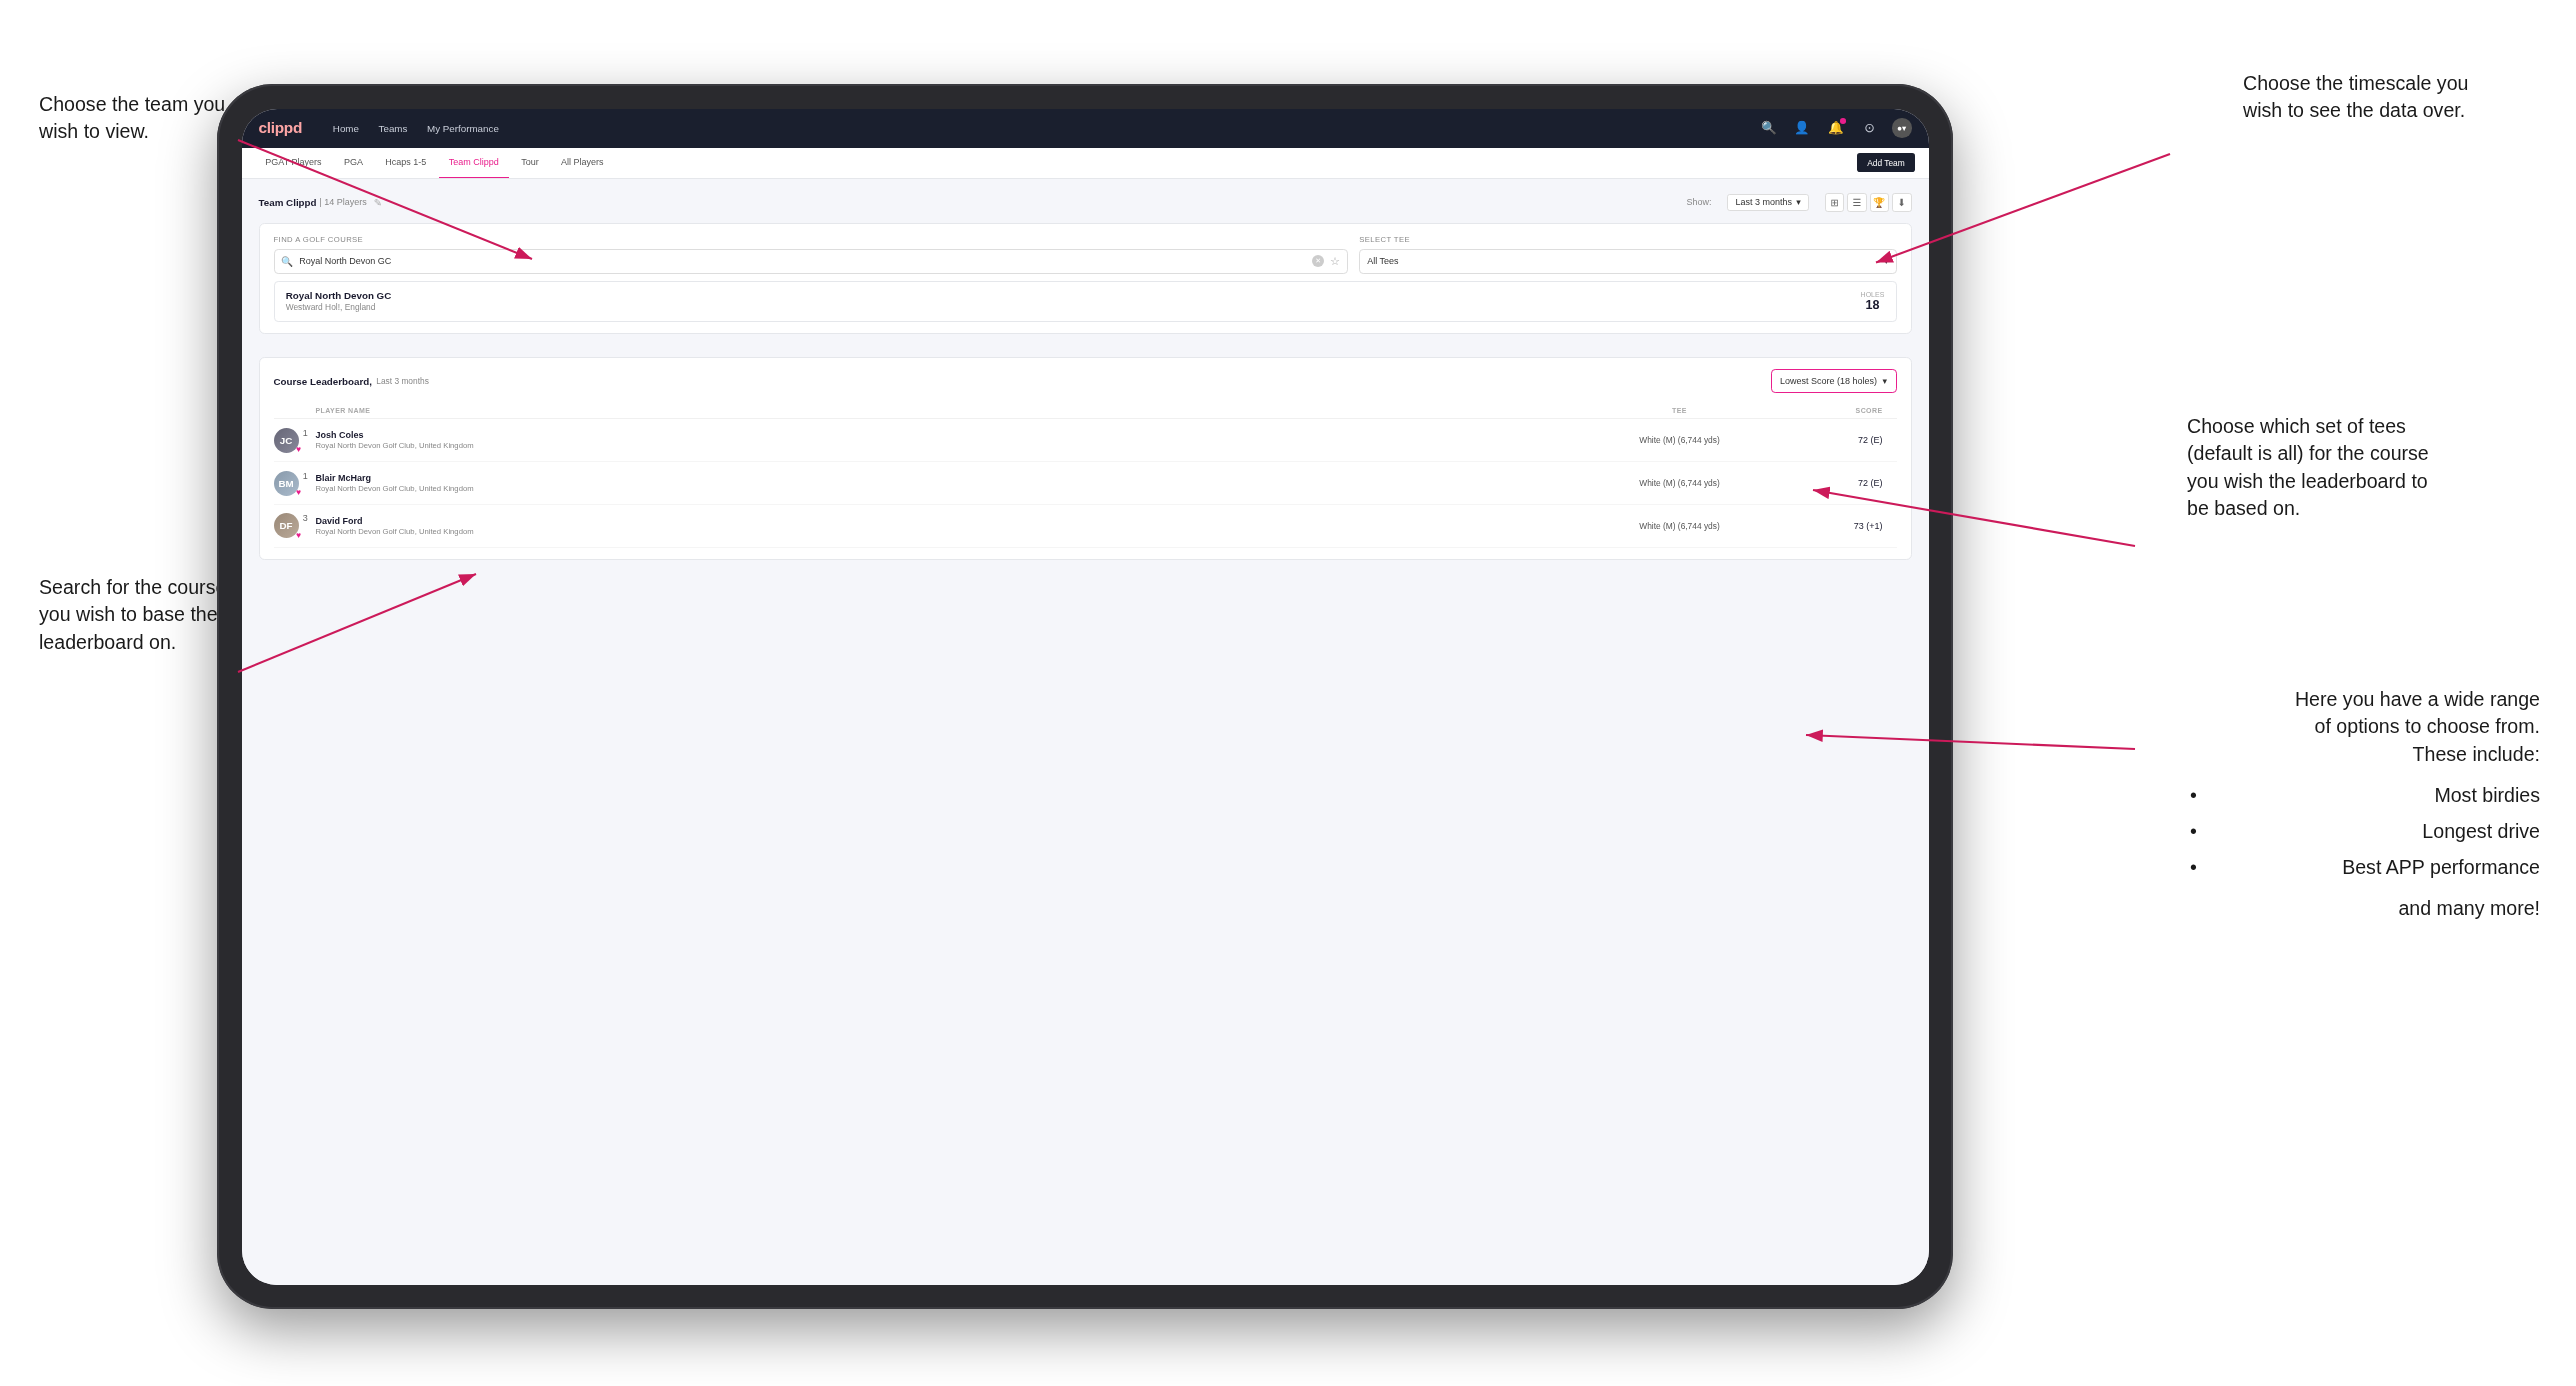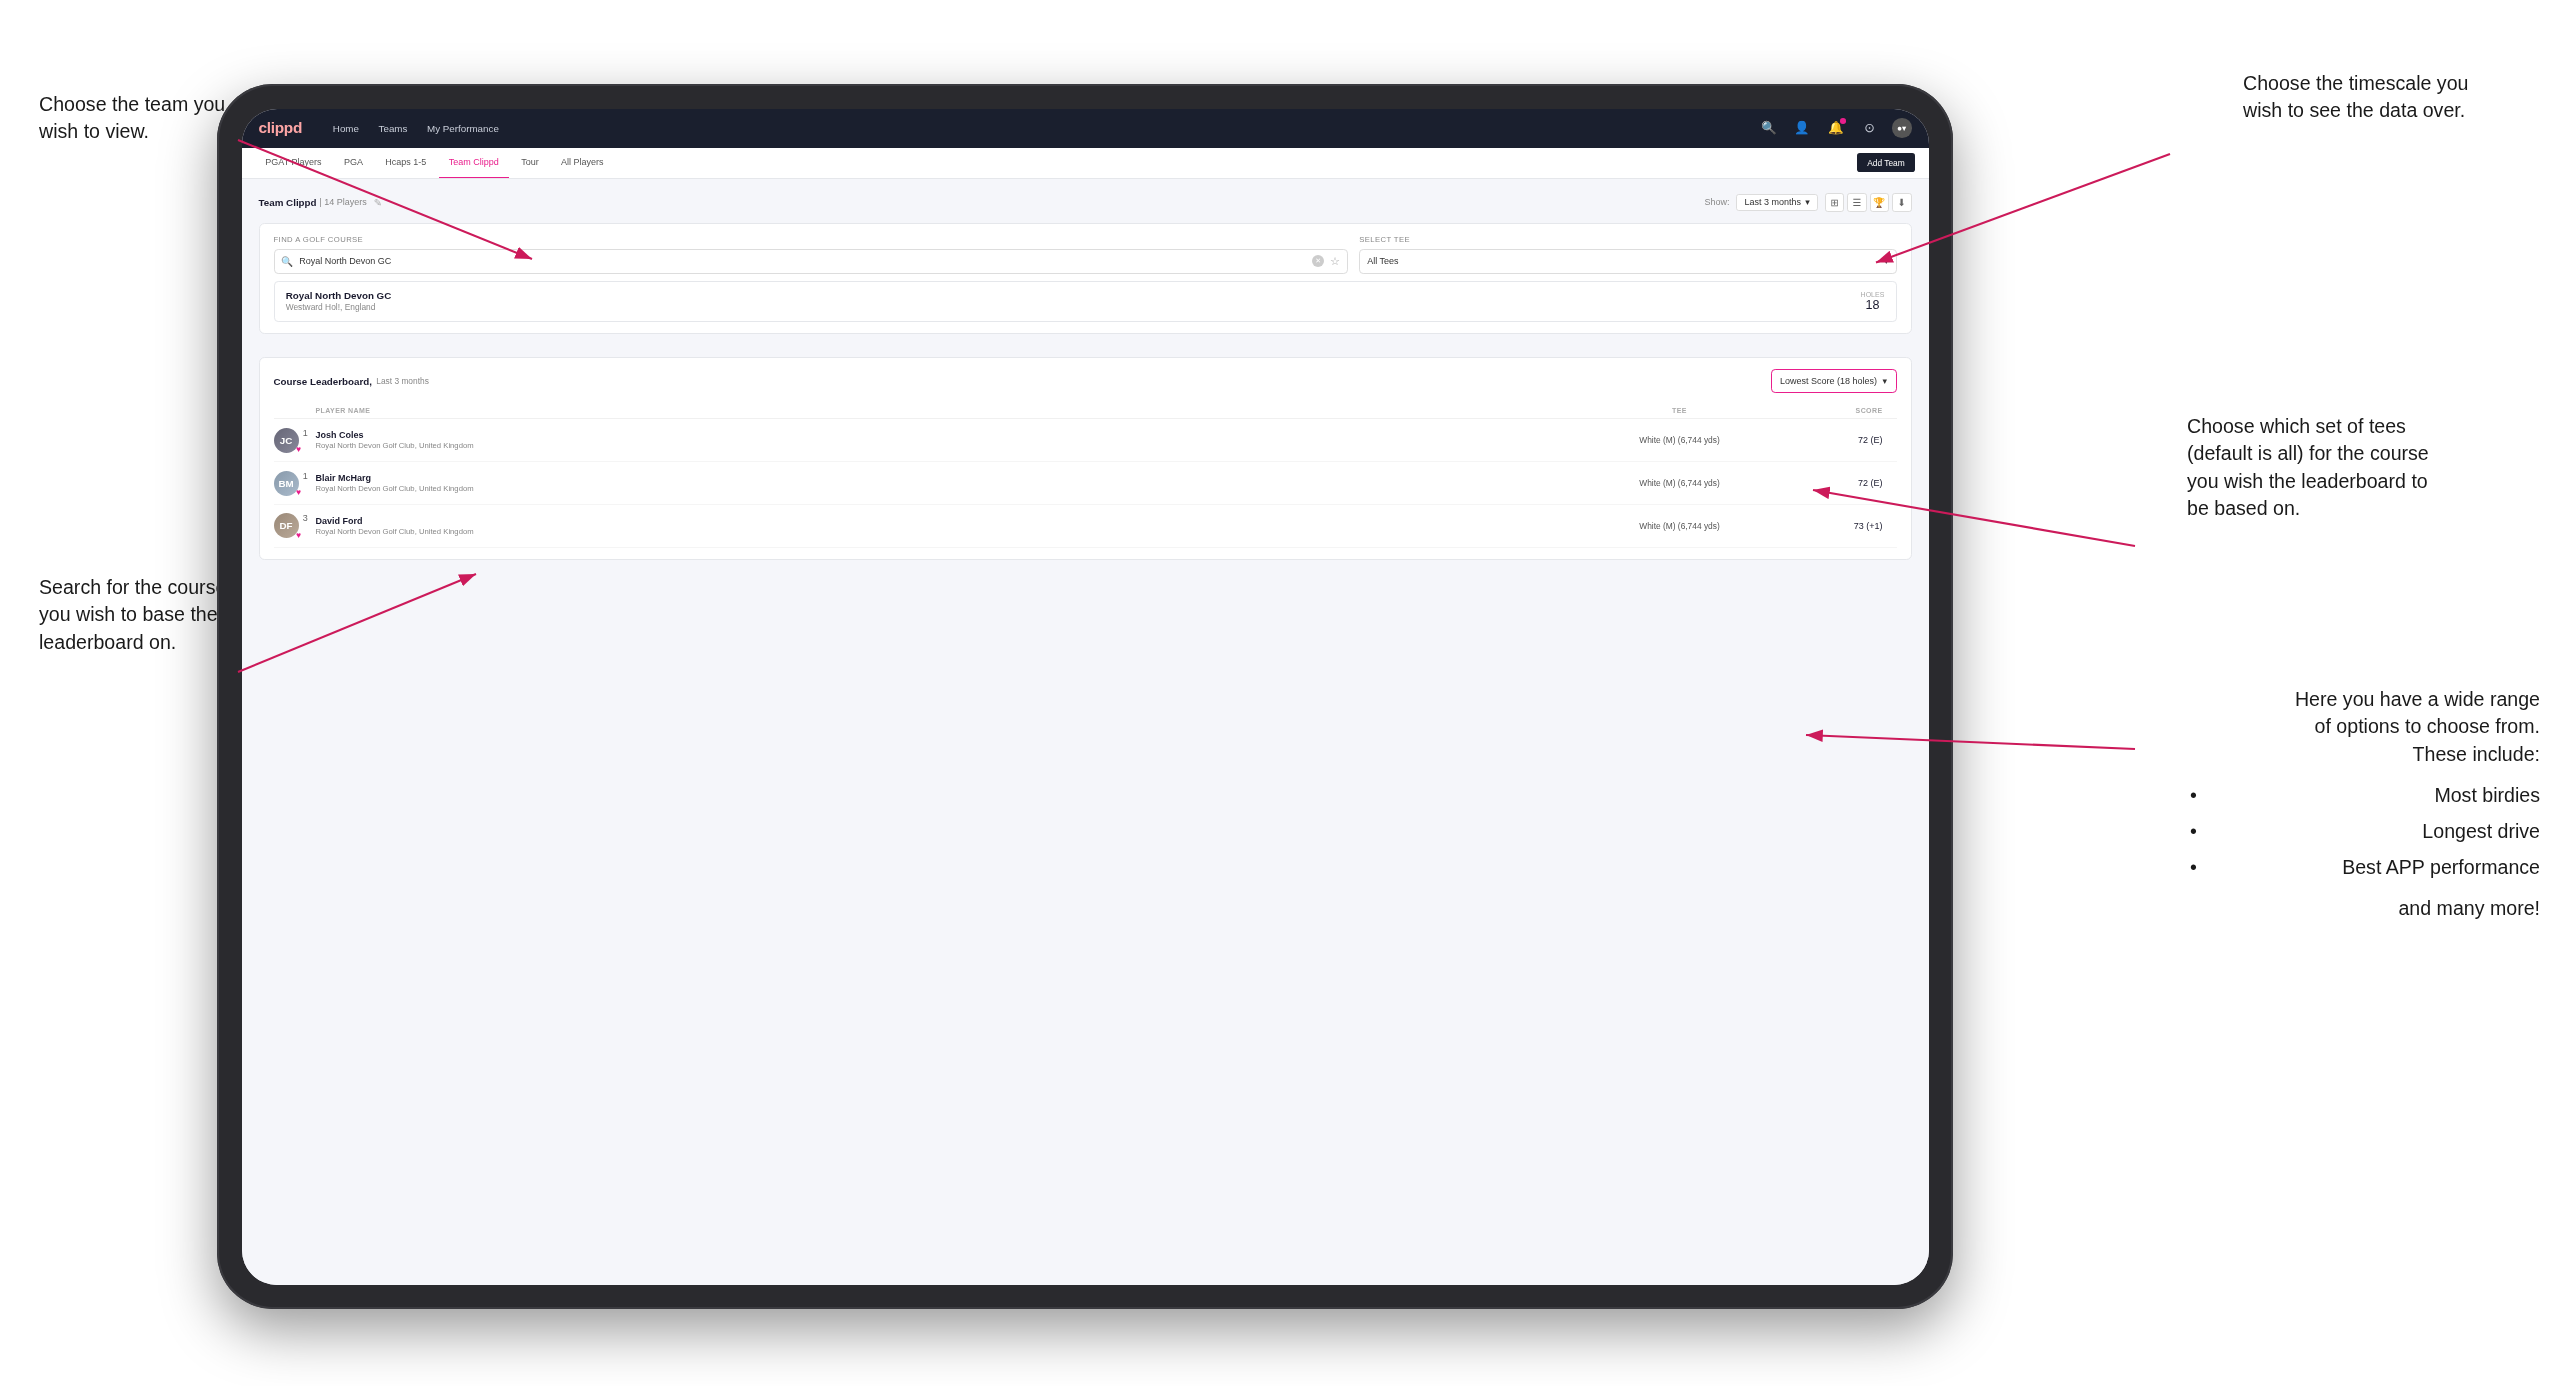--- a/index.html
+++ b/index.html
@@ -200,21 +200,21 @@
       margin-left: 7px;
       color: #aaa;
       font-size: 9.8px;
       cursor: pointer;
     }
 
     .show-section {
       margin-left: auto;
       display: flex;
       align-items: center;
-      gap: 7px;
+      gap: 16px;
     }
 
     .show-label {
       font-size: 9px;
       color: #888;
     }
 
     .show-dropdown {
       font-size: 9px;
       color: #333;
@@ -365,21 +365,21 @@
     }
 
     .holes-label {
       font-size: 7px;
       color: #aaa;
       text-transform: uppercase;
     }
 
     .holes-num {
       font-size: 12.6px;
-      font-weight: 400;
+      font-weight: 700;
       color: #1a1a2e;
     }
 
     
     .leaderboard-section {
       background: #fff;
       border: 0.7px solid #e5e7eb;
       border-radius: 5.6px;
       padding: 11.2px 14px;
       margin-top: 23px;

